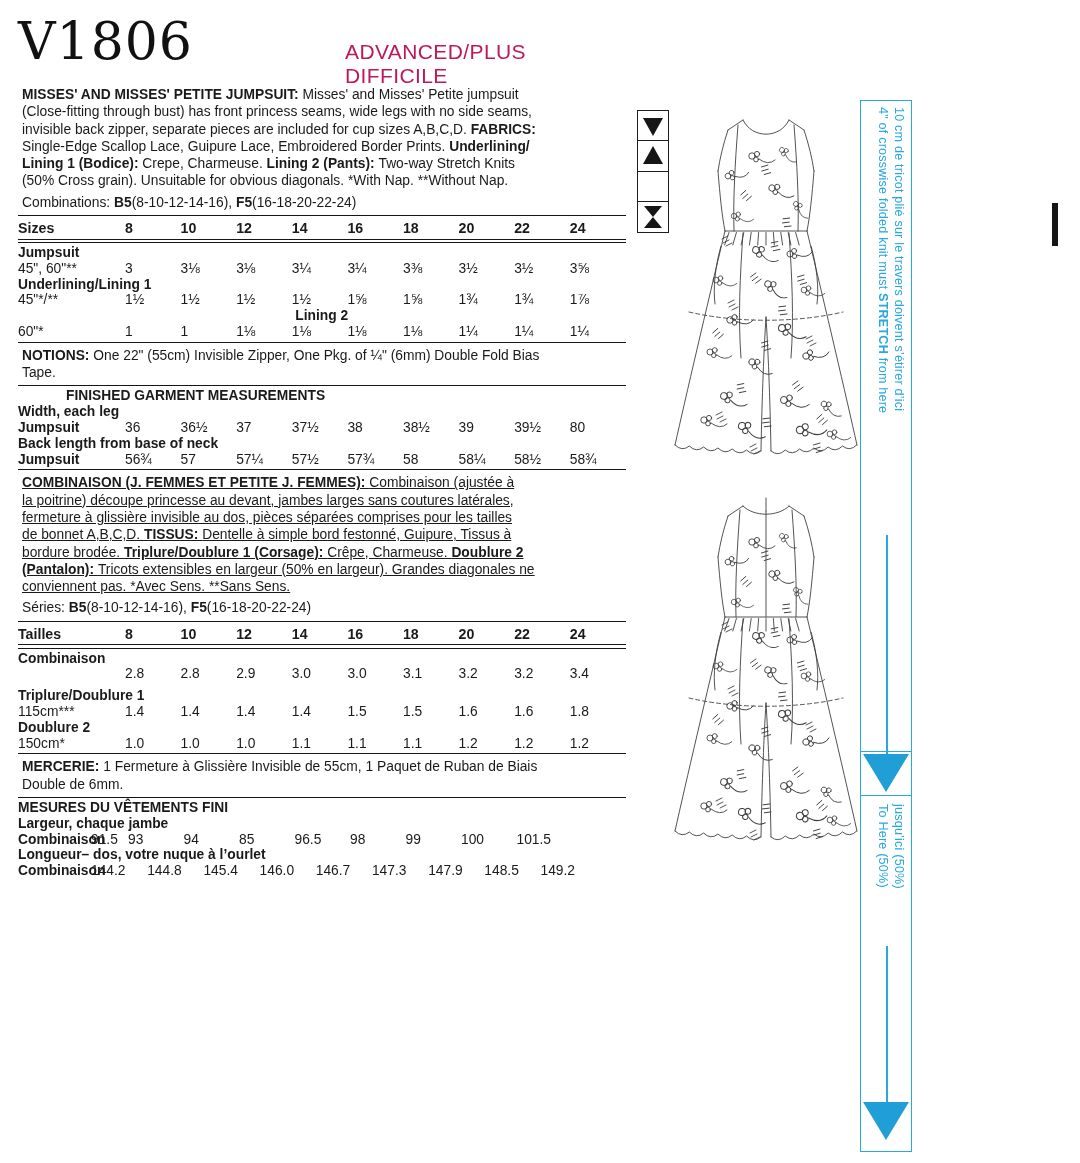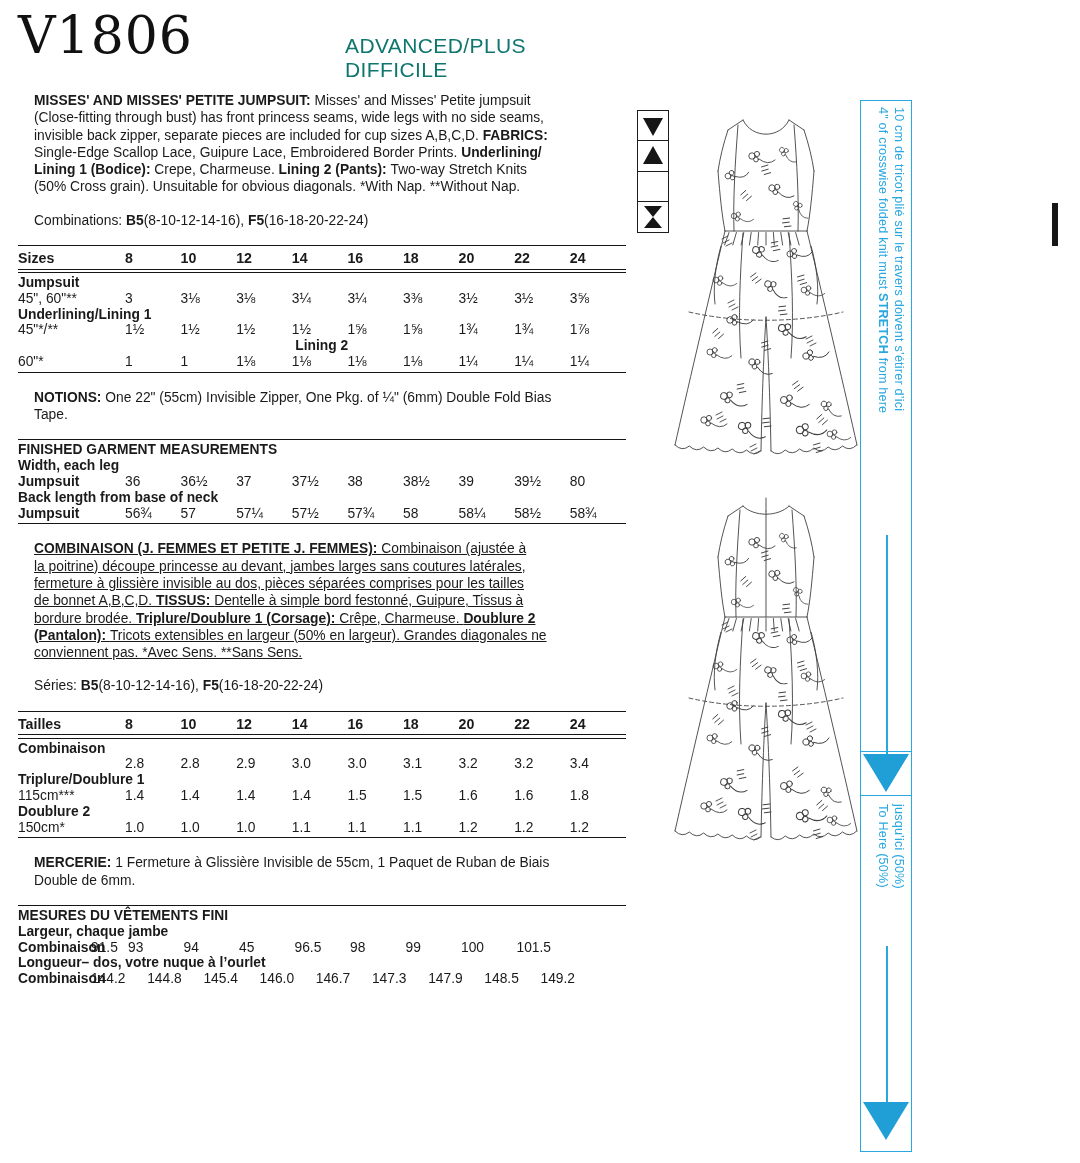--- a/index.html
+++ b/index.html
@@ -1,24 +1,24 @@
 <!DOCTYPE html>
 <html><head>
 <meta charset="utf-8">
 <style>
   html,body{margin:0;padding:0;background:#fff;}
   body{position:relative;width:1080px;height:1163px;overflow:hidden;
        font-family:"Liberation Sans",sans-serif;color:#1a1a1a;}
 
   
-  .left-col{position:absolute;left:18px;top:6px;width:608px;}
+  .left-col{position:absolute;left:18px;top:12px;width:608px;}
   .masthead{position:relative;height:70px;}
   .pattern-number{font-family:"DejaVu Serif",serif;font-size:52px;line-height:58px;letter-spacing:1px;color:#111;}
-  .difficulty{position:absolute;left:327px;top:28px;font-size:21px;letter-spacing:.4px;color:#0f766e;}
-  p.body{margin:16px;font-size:13.8px;line-height:17.3px;}
+  .difficulty{position:absolute;left:327px;top:28px;font-size:21px;letter-spacing:.4px;color:#be185d;}
+  p.body{margin:4px;font-size:13.8px;line-height:17.3px;}
   .mt17{margin-top:17px;} .mt16{margin-top:16px;} .mt2{margin-top:2px;text-decoration:underline;}
   b,.b{font-weight:bold;}
   .rule{height:0;border:none;border-top:1.7px solid #151515;margin:2px 0;}
   .rule-double{height:2.4px;border-top:1.1px solid #151515;border-bottom:1.1px solid #151515;margin:0 0 2px 0;}
 
   
   .trow{display:grid;grid-template-columns:107px repeat(9,55.6px);font-size:13.8px;line-height:15.8px;}
   .trow.hdr{line-height:20.5px;font-weight:bold;font-size:14.2px;}
   .trow .cell{white-space:nowrap;}
   .mrow-a{grid-template-columns:73px 37px repeat(8,55.5px);}
@@ -128,21 +128,21 @@
         <span class="cell">1¼</span>
       </div>
     </div>
   <div class="rule"></div>
 
   <p class="body"><b>NOTIONS: </b>One 22" (55cm) Invisible Zipper, One Pkg. of ¼" (6mm) Double Fold Bias<br>Tape.</p>
   <div class="rule"></div>
 
   <div>
       <div class="trow">
-        <span class="cell b" style="grid-column: 1 / -1;">FINISHED GARMENT MEASUREMENTS</span>
+        <span class="cell b" style="grid-column: 1 / -1; margin-left: 48px;">FINISHED GARMENT MEASUREMENTS</span>
       </div>
       <div class="trow">
         <span class="cell b" style="grid-column: 1 / -1;">Width, each leg</span>
       </div>
       <div class="trow">
         <span class="cell b">Jumpsuit</span>
         <span class="cell">36</span>
         <span class="cell">36½</span>
         <span class="cell">37</span>
         <span class="cell">37½</span>
@@ -199,21 +199,21 @@
         <span class="cell">2.8</span>
         <span class="cell">2.9</span>
         <span class="cell">3.0</span>
         <span class="cell">3.0</span>
         <span class="cell">3.1</span>
         <span class="cell">3.2</span>
         <span class="cell">3.2</span>
         <span class="cell">3.4</span>
       </div>
       <div class="trow">
-        <span class="cell b" style="grid-column: 1 / -1;">Triplure/Doublure 1</span>
+        <span class="cell b" style="grid-column: 1 / -1; margin-top: 6px;">Triplure/Doublure 1</span>
       </div>
       <div class="trow">
         <span class="cell">115cm***</span>
         <span class="cell">1.4</span>
         <span class="cell">1.4</span>
         <span class="cell">1.4</span>
         <span class="cell">1.4</span>
         <span class="cell">1.5</span>
         <span class="cell">1.5</span>
         <span class="cell">1.6</span>
@@ -246,21 +246,21 @@
         <span class="cell b" style="grid-column: 1 / -1;">MESURES DU VÊTEMENTS FINI</span>
       </div>
       <div class="trow">
         <span class="cell b" style="grid-column: 1 / -1;">Largeur, chaque jambe</span>
       </div>
       <div class="trow mrow-a">
         <span class="cell b">Combinaison</span>
         <span class="cell">91.5</span>
         <span class="cell">93</span>
         <span class="cell">94</span>
-        <span class="cell">45</span>
+        <span class="cell">85</span>
         <span class="cell">96.5</span>
         <span class="cell">98</span>
         <span class="cell">99</span>
         <span class="cell">100</span>
         <span class="cell">101.5</span>
       </div>
       <div class="trow">
         <span class="cell b" style="grid-column: 1 / -1;">Longueur– dos, votre nuque à l’ourlet</span>
       </div>
       <div class="trow mrow-b">

